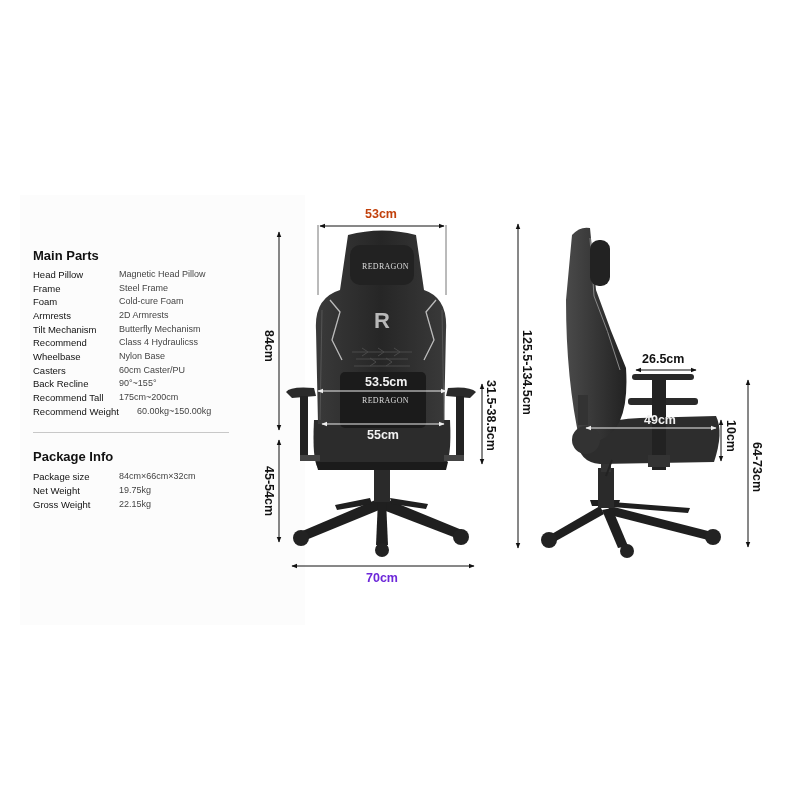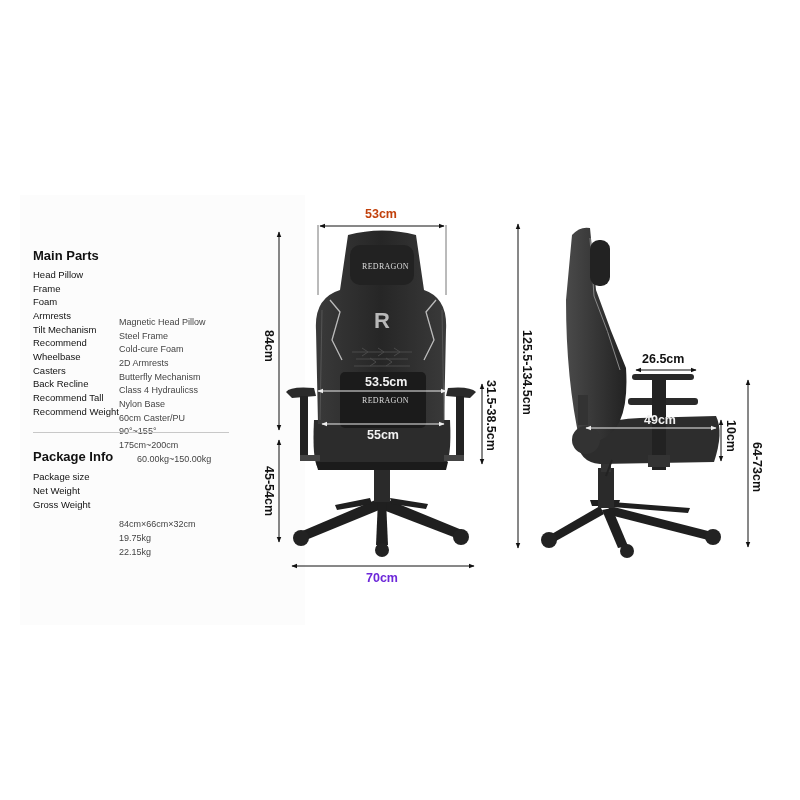--- a/index.html
+++ b/index.html
@@ -1,21 +1,21 @@
 <!DOCTYPE html>
 <html><head>
 <meta charset="utf-8">
 <style>
   html, body { margin: 0; padding: 0; background: #ffffff; }
   body { width: 800px; height: 800px; position: relative; overflow: hidden; font-family: "Liberation Sans", sans-serif; color: #111; }
   .spec-panel { position: absolute; left: 20px; top: 195px; width: 285px; height: 430px; background: #fcfcfc; }
   .section-title { position: absolute; left: 33px; font-weight: bold; font-size: 13px; color: #111; }
   .spec-row { position: absolute; left: 33px; height: 13px; font-size: 9.5px; line-height: 13px; width: 230px; }
   .spec-key { position: absolute; left: 0; font-weight: normal; color: #111; white-space: nowrap; }
-  .spec-val { position: absolute; left: 86px; color: #444; white-space: nowrap; font-size: 9px; margin-top: 48px; }
+  .spec-val { position: absolute; left: 86px; color: #444; white-space: nowrap; font-size: 9px; }
   .spec-row.wide .spec-val { left: 104px; }
   .divider { position: absolute; left: 33px; top: 432px; width: 196px; height: 1px; background: #c8c8c8; }
   .pkg-row .spec-val { left: 86px; }
   .diagram-svg { position: absolute; left: 0; top: 0; width: 800px; height: 800px; }
   .overlay-label { position: absolute; font-weight: bold; font-size: 12.5px; white-space: nowrap; }
   .vert { transform-origin: left top; }
 </style>
 </head>
 <body>
 

